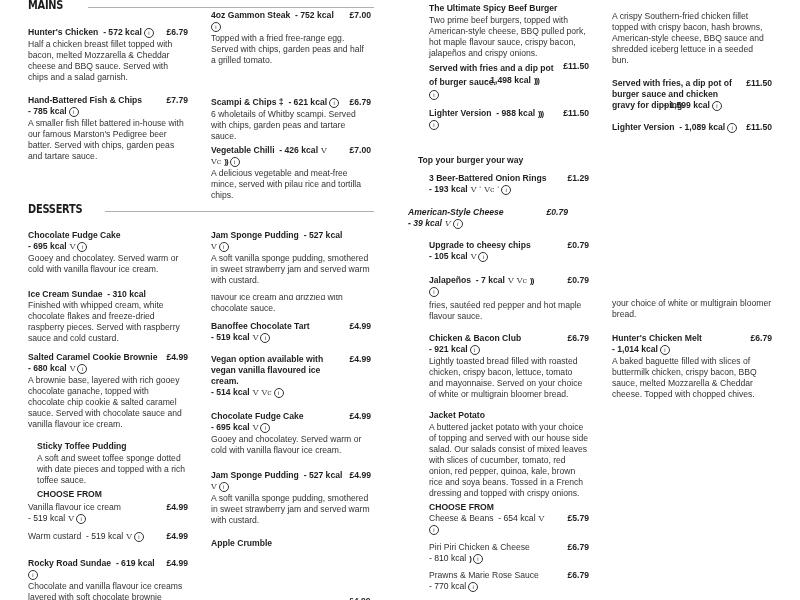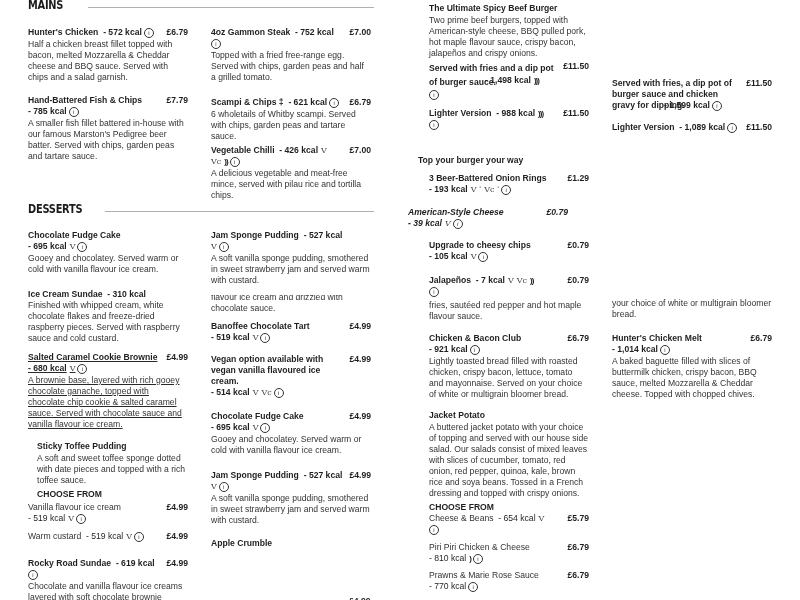--- a/index.html
+++ b/index.html
@@ -44,21 +44,21 @@
   <div class="desc">Half a chicken breast fillet topped with bacon, melted Mozzarella &amp; Cheddar cheese and BBQ sauce. Served with chips and a salad garnish.</div>
 </div>
 
 <div class="item" style="left:28px;top:95px;width:160px;">
   <div class="name">Hand-Battered Fish &amp; Chips</div>
   <span class="price">£7.79</span>
   <div><span class="kcal">- 785 kcal</span><span class="info">i</span></div>
   <div class="desc">A smaller fish fillet battered in-house with our famous Marston's Pedigree beer batter. Served with chips, garden peas and tartare sauce.</div>
 </div>
 
-<div class="item" style="left:211px;top:27px;width:160px;">
+<div class="item" style="left:211px;top:10px;width:160px;">
   <div><span class="name">4oz Gammon Steak</span>&nbsp; <span class="kcal">- 752 kcal</span></div>
   <span class="price">£7.00</span>
   <div><span class="info" style="margin-left:0">i</span></div>
   <div class="desc">Topped with a fried free-range egg. Served with chips, garden peas and half a grilled tomato.</div>
 </div>
 
 <div class="item" style="left:211px;top:97px;width:160px;">
   <div><span class="name">Scampi &amp; Chips ‡</span>&nbsp; <span class="kcal">- 621 kcal</span><span class="info">i</span></div>
   <span class="price">£6.79</span>
   <div class="desc">6 wholetails of Whitby scampi. Served with chips, garden peas and tartare sauce.</div>
@@ -78,21 +78,21 @@
   <div class="name">Chocolate Fudge Cake</div>
   <div><span class="kcal">- 695 kcal</span><span class="veg">V</span><span class="info">i</span></div>
   <div class="desc">Gooey and chocolatey. Served warm or cold with vanilla flavour ice cream.</div>
 </div>
 
 <div class="item" style="left:28px;top:289px;width:160px;">
   <div><span class="name">Ice Cream Sundae</span>&nbsp; <span class="kcal">- 310 kcal</span></div>
   <div class="desc" style="margin-top:0">Finished with whipped cream, white chocolate flakes and freeze-dried raspberry pieces. Served with raspberry sauce and cold custard.</div>
 </div>
 
-<div class="item" style="left:28px;top:352px;width:160px;text-decoration:underline;">
+<div class="item" style="left:28px;top:352px;width:160px;">
   <div class="name">Salted Caramel Cookie Brownie</div>
   <span class="price">£4.99</span>
   <div><span class="kcal">- 680 kcal</span><span class="veg">V</span><span class="info">i</span></div>
   <div class="desc">A brownie base, layered with rich gooey chocolate ganache, topped with chocolate chip cookie &amp; salted caramel sauce. Served with chocolate sauce and vanilla flavour ice cream.</div>
 </div>
 
 <div class="item" style="left:28px;top:441px;width:160px;margin-left:9px;">
   <div class="name">Sticky Toffee Pudding</div>
   <div class="desc">A soft and sweet toffee sponge dotted with date pieces and topped with a rich toffee sauce.</div>
   <div class="sub" style="margin-top:3px">CHOOSE FROM</div>
@@ -167,20 +167,21 @@
   <div style="position:absolute;left:56px;top:14px;"><span class="kcal">- 1,498 kcal</span><span class="chili">)))</span></div>
   <div><span class="info" style="margin-left:0">i</span></div>
 </div>
 <div class="item" style="left:429px;top:108px;width:160px;">
   <div><span class="name">Lighter Version</span>&nbsp; <span class="kcal">- 988 kcal</span><span class="chili">)))</span></div>
   <span class="price">£11.50</span>
   <div><span class="info" style="margin-left:0">i</span></div>
 </div>
 
 <div class="item" style="left:612px;top:10px;width:160px;">
+  <div class="desc">A crispy Southern-fried chicken fillet topped with crispy bacon, hash browns, American-style cheese, BBQ sauce and shredded iceberg lettuce in a seeded bun.</div>
 </div>
 <div class="item" style="left:612px;top:78px;width:160px;">
   <div class="name" style="width:125px">Served with fries, a dip pot of burger sauce and chicken gravy for dipping.</div>
   <span class="price">£11.50</span>
   <div style="position:absolute;left:52px;top:22px;"><span class="kcal">- 1,599 kcal</span><span class="info">i</span></div>
 </div>
 <div class="item" style="left:612px;top:122px;width:160px;">
   <div><span class="name">Lighter Version</span>&nbsp; <span class="kcal">- 1,089 kcal</span><span class="info">i</span></div>
   <span class="price">£11.50</span>
 </div>

